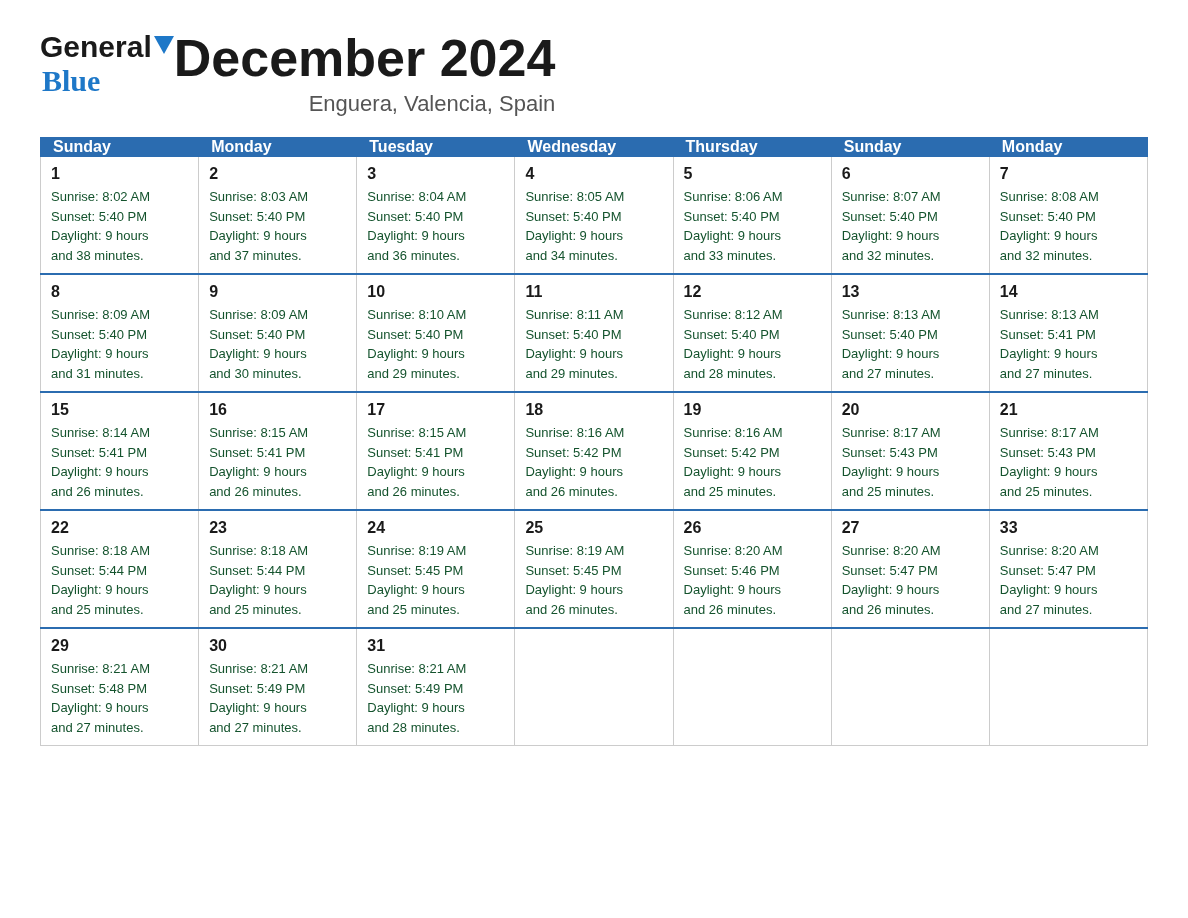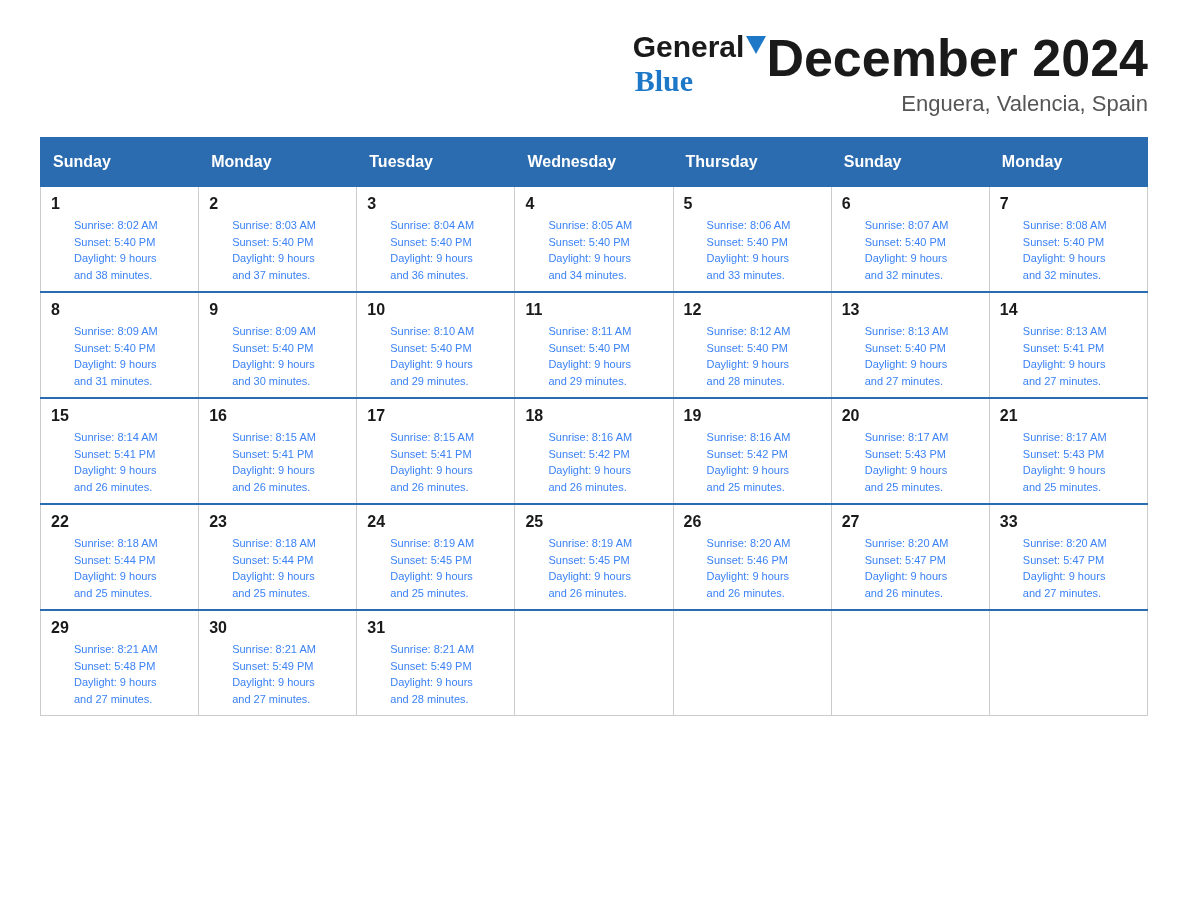--- a/index.html
+++ b/index.html
@@ -5,21 +5,21 @@
     * { box-sizing: border-box; margin: 0; padding: 0; }
     body {
       font-family: Arial, sans-serif;
       background: #fff;
       padding: 30px 40px;
       width: 1188px;
       min-height: 918px;
     }
     .header {
       display: flex;
-      justify-content: flex-end;
+      justify-content: flex-start;
       align-items: flex-start;
       margin-bottom: 20px;
     }
     .logo {
       display: flex;
       flex-direction: column;
       align-items: flex-start;
     }
     .logo-general { color: #1a1a1a; }
     .logo-blue { color: #1e78c8; font-family: Liberation Serif, serif; }
@@ -38,45 +38,44 @@
       margin-top: 4px;
     }
     table {
       width: 100%;
       border-collapse: collapse;
       margin-top: 10px;
     }
     thead tr th {
       background-color: #2b6cb0;
       color: #fff;
-      padding: 15px 12px;
+      padding: 0 12px;
       font-size: 16px;
       font-weight: bold;
       text-align: left;
       border: 1px solid #2b6cb0;
     }
     tbody tr td {
       vertical-align: top;
       padding: 8px 10px;
       border: 1px solid #ccc;
       font-size: 13.5px;
       color: #1a1a1a;
       width: 14.28%;
     }
     tbody tr td .day-num {
       font-size: 16px;
       font-weight: bold;
       margin-bottom: 4px;
       display: block;
     }
     tbody tr td .day-info {
-      font-size: 11px;
+      font-size: 13px;
       line-height: 1.5;
-      color: #3b82f6;
-      margin-left: 23px;
+      color: #14532d;
     }
     tbody tr {
       border-bottom: 2px solid #2b6cb0;
     }
     tbody tr:last-child {
       border-bottom: 1px solid #ccc;
     }
     .empty-cell {
       background: #fff;
     }

